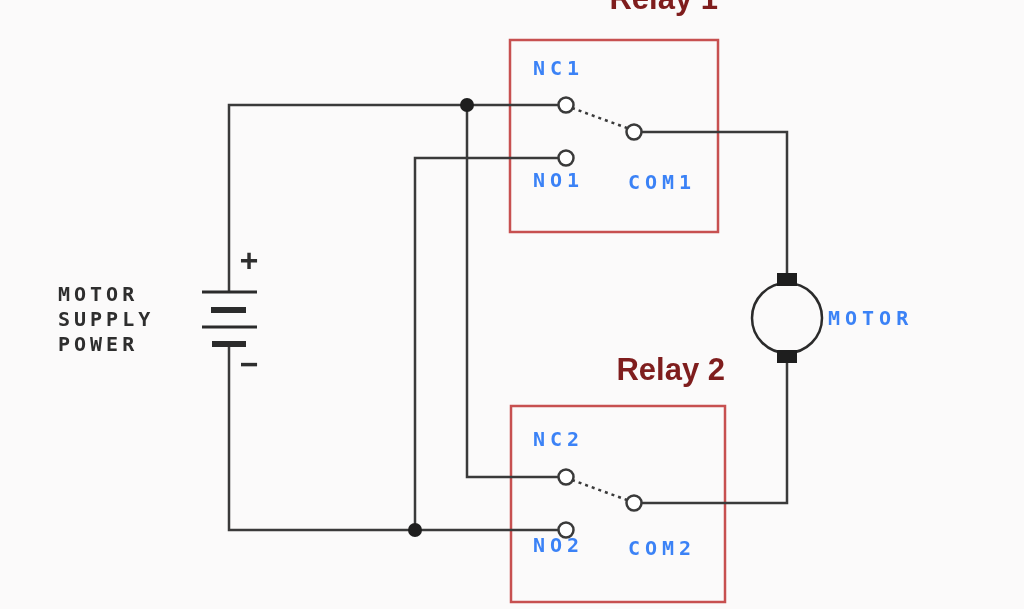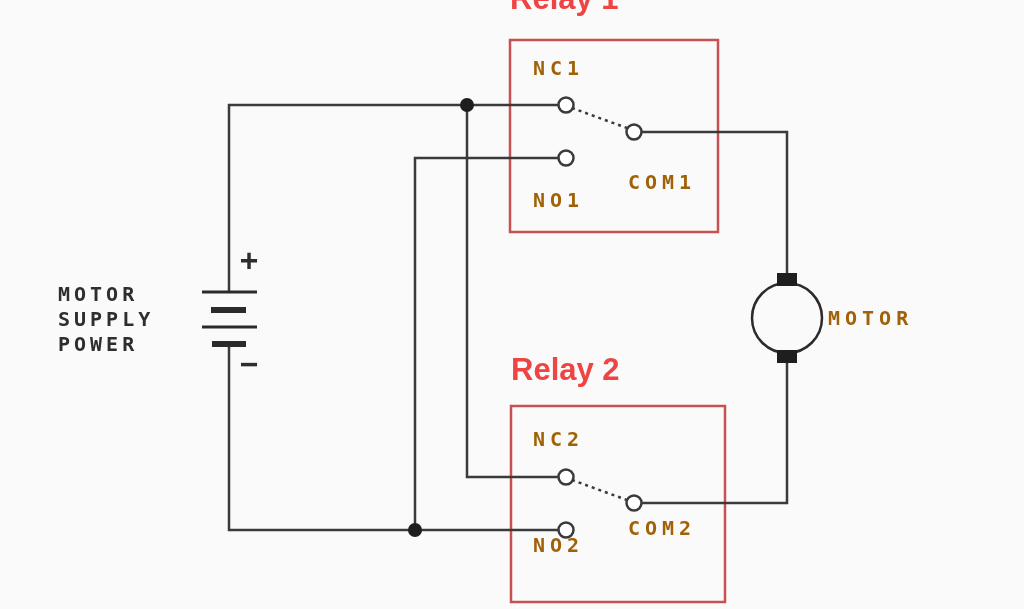--- a/index.html
+++ b/index.html
@@ -18,31 +18,31 @@
   #wire-art {
     position: absolute;
     left: 0;
     top: 0;
   }
   .pin-label {
     position: absolute;
     font-size: 20px;
     font-weight: bold;
     letter-spacing: 5px;
-    color: #a16207;
+    color: #3b82f6;
     white-space: nowrap;
   }
   .relay-title {
     position: absolute;
     font-family: "Liberation Sans", sans-serif;
     font-size: 31px;
     font-weight: bold;
     line-height: 36px;
-    color: #ef4444;
-    text-align: left;
+    color: #7f1d1d;
+    text-align: right;
     white-space: nowrap;
   }
   .psu-label {
     position: absolute;
     left: 58px;
     top: 282px;
     font-size: 20px;
     font-weight: bold;
     letter-spacing: 4px;
     line-height: 25px;
@@ -103,26 +103,26 @@
       <circle cx="787" cy="318" r="35" fill="#fbfafa" stroke="#2b2b2b" stroke-width="2.5"></circle>
       <rect x="777" y="273" width="20" height="13" fill="#1e1e1e"></rect>
       <rect x="777" y="350" width="20" height="13" fill="#1e1e1e"></rect>
     </g>
   </svg>
 
   <div class="relay-title" style="left:510px; top:-19px; width:208px;">Relay 1</div>
   <div class="relay-title" style="left:511px; top:352px; width:214px;">Relay 2</div>
 
   <div class="pin-label" style="left:533px; top:56px;">NC1</div>
-  <div class="pin-label" style="left:533px; top:188px;">NO1</div>
+  <div class="pin-label" style="left:533px; top:168px;">NO1</div>
   <div class="pin-label" style="left:628px; top:170px;">COM1</div>
 
   <div class="pin-label" style="left:533px; top:427px;text-align:center;">NC2</div>
   <div class="pin-label" style="left:533px; top:533px;">NO2</div>
-  <div class="pin-label" style="left:628px; top:516px;">COM2</div>
+  <div class="pin-label" style="left:628px; top:536px;">COM2</div>
 
   <div class="psu-label">
     <div>MOTOR</div>
     <div>SUPPLY</div>
     <div>POWER</div>
   </div>
 
   <div class="polarity" style="left:240px; top:245px;">+</div>
   <div class="polarity" style="left:240px; top:349px;">−</div>
 

